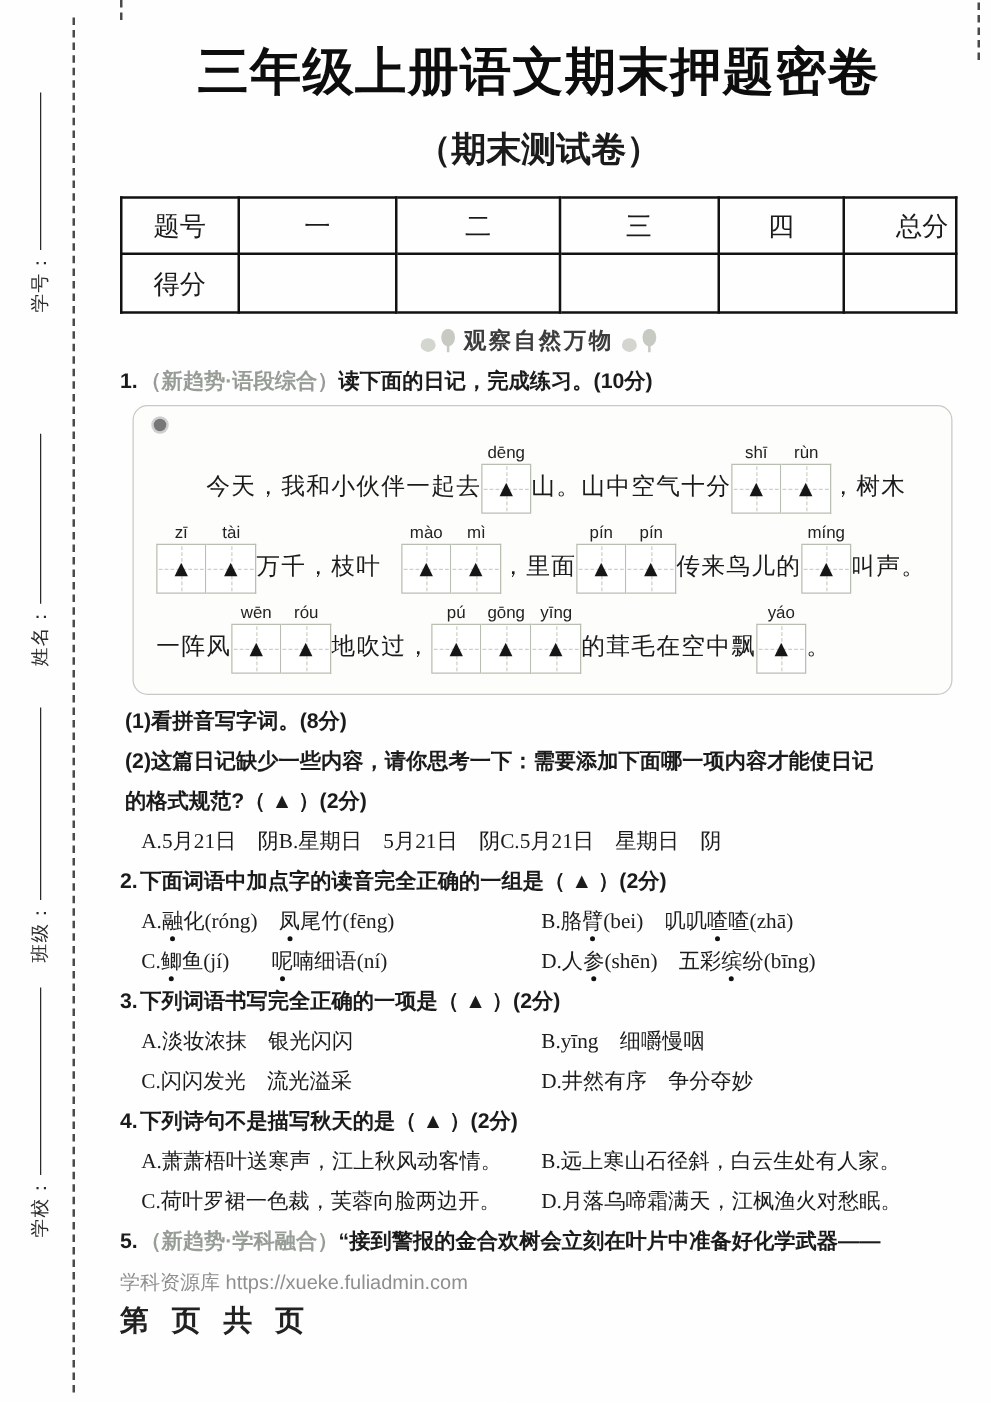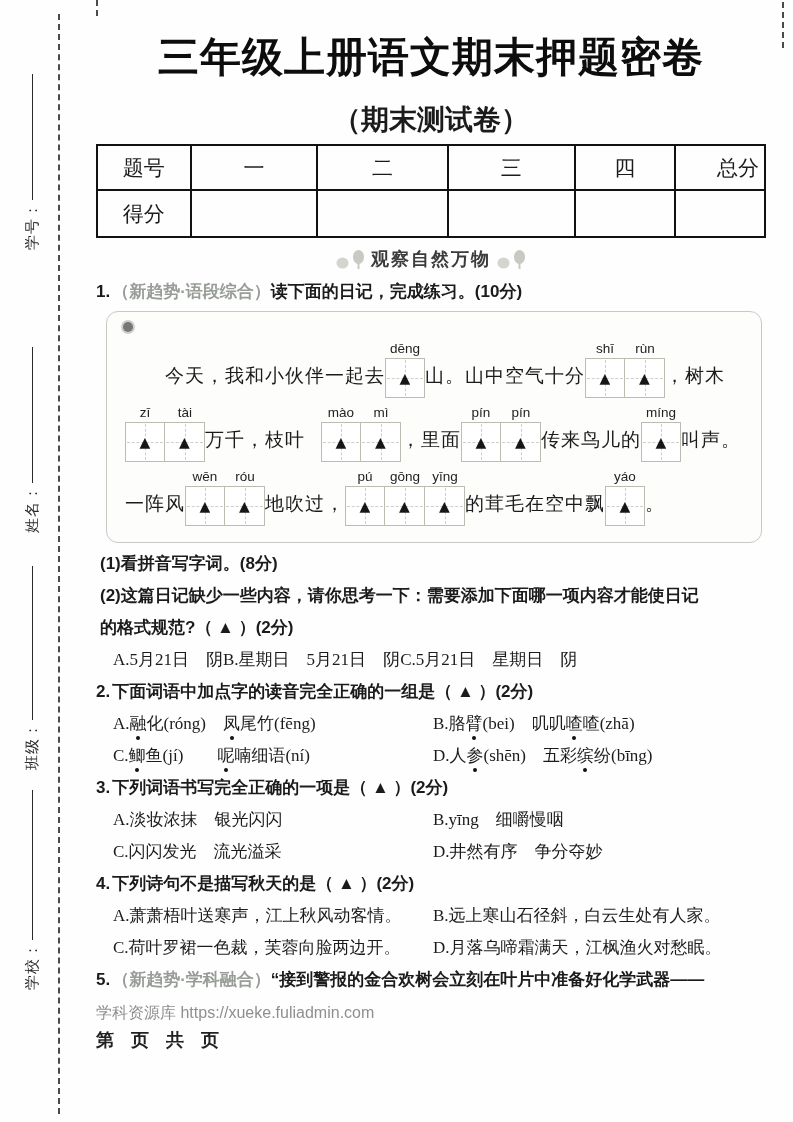--- a/index.html
+++ b/index.html
@@ -24,21 +24,21 @@
   .vf-3 { width:200px; left:-68px; top:877px; }
 
   
   .content { position:absolute; left:96px; top:0; width:670px; }
 
   .title { margin-top:30px; text-align:center; font-size:41px; font-weight:900;
     letter-spacing:1px; color:#0d0d0d; }
   .subtitle { margin-top:16px; text-align:center; font-size:28px; font-weight:700; }
   .meta { margin-top:14px; text-align:right; font-size:17px; font-weight:700; padding-right:2px; }
 
-  table.score-table { width:100%; border-collapse:collapse; margin-top:5px;
+  table.score-table { width:100%; border-collapse:collapse; margin-top:18px;
     font-family:"Liberation Serif", serif; }
   table.score-table td { border:2.4px solid #121212; text-align:center; font-size:21px; }
   table.score-table tr:first-child td { height:45px; }
   table.score-table tr:last-child td { height:47px; }
   td.w-label { width:14%; }
   td.w-1 { width:19%; } td.w-2 { width:19.5%; } td.w-3 { width:19%; }
   td.w-4 { width:15%; } td.w-5 { width:13.5%;padding-left:36px; }
 
   .section-bar { margin-top:9px; display:flex; align-items:center; justify-content:center;
     gap:6px; }
@@ -80,21 +80,21 @@
     border-top:1px dashed #ccd1c5; }
   .wbox::after { content:""; position:absolute; top:1px; bottom:1px; left:50%;
     border-left:1px dashed #ccd1c5; }
   .tri { position:relative; z-index:1; font-size:14px; color:#161616;
     font-family:"DejaVu Sans", sans-serif; }
 
   .q5line { white-space:nowrap; overflow:hidden; }
 
   .footer { margin-top:12px; text-align:left; }
   .footer-source { font-size:16px; color:#8f8f8f; }
-  .footer-page { font-size:18px; color:#222; letter-spacing:6px; margin-top:4px;
+  .footer-page { font-size:23px; color:#222; letter-spacing:6px; margin-top:4px;
     font-weight:600; }
 </style>
 </head>
 <body>
 
 <div class="page">
 
   <div class="corner-dash left"></div>
   <div class="corner-dash right"></div>
   <div class="binding-line"></div>

